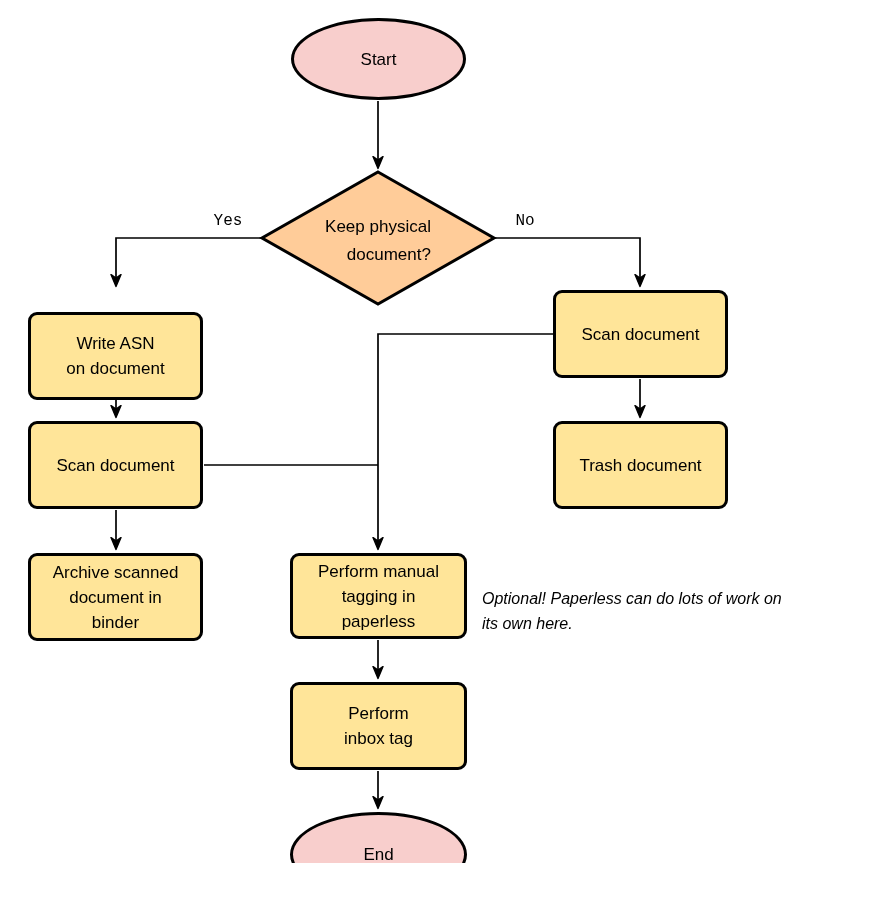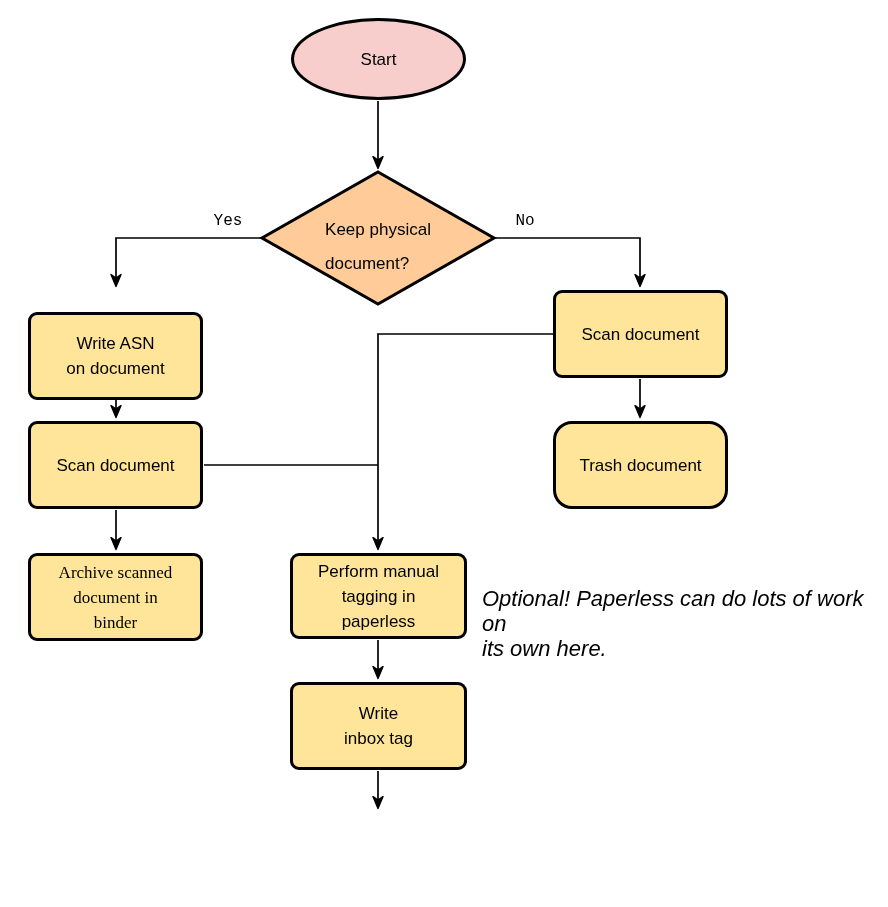--- a/index.html
+++ b/index.html
@@ -33,42 +33,42 @@
     border-radius:50%;
   }
   .process{
     background:var(--process-fill);
     border:3px solid var(--stroke);
     border-radius:9px;
   }
   .decision-label{
     position:absolute;left:283px;top:213px;width:190px;
     display:flex;align-items:center;justify-content:center;
-    text-align:left;font-size:17px;line-height:34px;white-space:pre-line;
+    text-align:right;font-size:17px;line-height:28px;white-space:pre-line;
   }
   .n-start{left:291px;top:18px;width:175px;height:82px;}
   .n-write-asn{left:28px;top:290px;width:175px;height:88px;margin-top:22px;}
   .n-scan-left{left:28px;top:421px;width:175px;height:88px;}
-  .n-archive{left:28px;top:553px;width:175px;height:88px;font-family:Liberation Serif, serif;}
+  .n-archive{left:28px;top:553px;width:175px;height:88px;}
   .n-scan-right{left:553px;top:290px;width:175px;height:88px;}
-  .n-trash{left:553px;top:421px;width:175px;height:88px;border-radius:19px;}
+  .n-trash{left:553px;top:421px;width:175px;height:88px;}
   .n-tagging{left:290px;top:553px;width:177px;height:86px;}
   .n-remove-inbox{left:290px;top:682px;width:177px;height:88px;}
   .n-end{left:290px;top:812px;width:177px;height:85px;}
   .edge-label{
     position:absolute;
     font-size:16px;line-height:18px;
     text-align:center;
     font-family:Liberation Mono, monospace;
   }
   .l-yes{left:203px;top:212px;width:50px;}
   .l-no{left:500px;top:212px;width:50px;}
   .annotation{
     position:absolute;left:482px;top:586px;width:402px;
-    font-size:22px;line-height:25px;
+    font-size:16px;line-height:25px;
     font-style:italic;
     white-space:pre-line;
   }
   .bottom-rule{
     position:absolute;left:0;top:901px;width:888px;height:1px;
     background:#f3e6e6;
   }
 </style>
 </head>
 <body>
@@ -114,22 +114,23 @@
 binder</div>
 
   <div class="node process n-scan-right">Scan document</div>
 
   <div class="node process n-trash">Trash document</div>
 
   <div class="node process n-tagging">Perform manual
 tagging in
 paperless</div>
 
-  <div class="node process n-remove-inbox">Write
+  <div class="node process n-remove-inbox">Perform
 inbox tag</div>
 
+  <div class="node terminator n-end">End</div>
 
   <div class="annotation">Optional! Paperless can do lots of work on
 its own here.</div>
 
   <div class="bottom-rule"></div>
 
 </div>
 
 </body></html>

